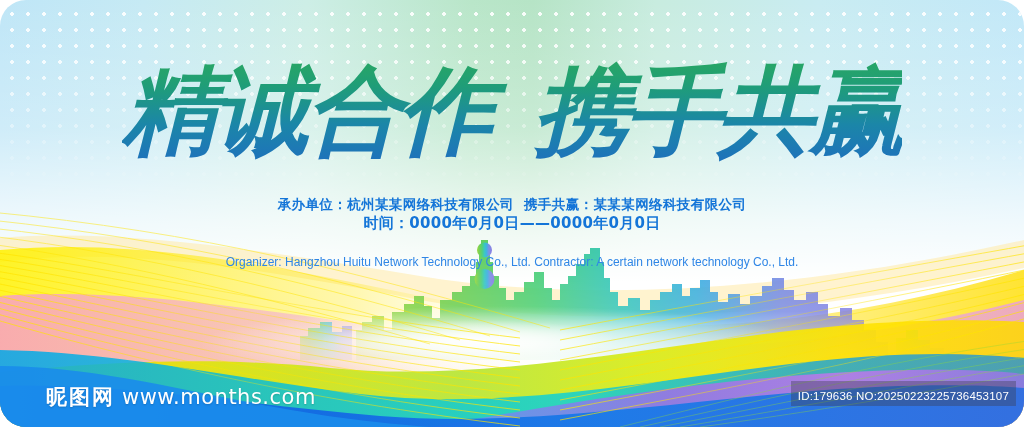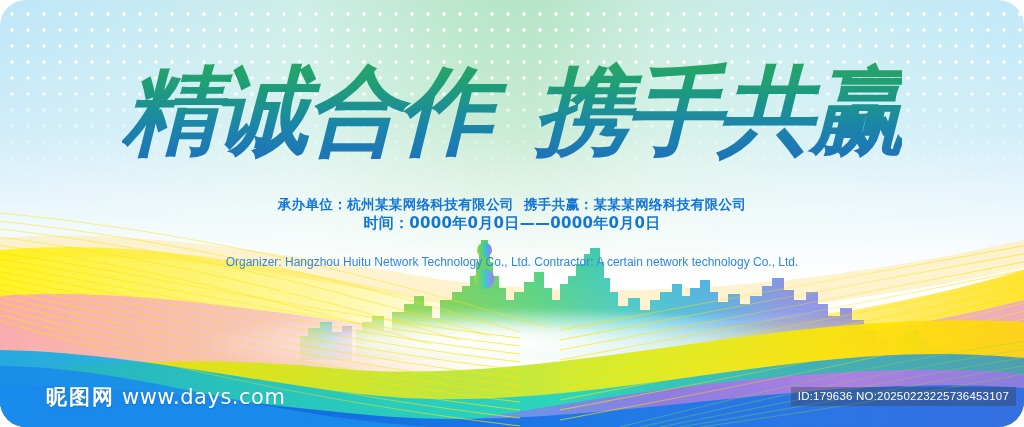--- a/index.html
+++ b/index.html
@@ -98,21 +98,21 @@
   .wm-left .wm-cn { font-size:21px; font-weight:bold; letter-spacing:2px; font-family:"DejaVu Sans", sans-serif; }
   .wm-left .wm-url { font-size:21px; letter-spacing:.5px; font-family:"DejaVu Sans", sans-serif; }
 
   .wm-right {
     position:absolute; right:8px; bottom:21px;
     background:rgba(60,60,75,0.38);
     color:#ffffff;
     font-family:"Liberation Sans", sans-serif;
     font-size:11.5px;
     letter-spacing:.2px;
-    padding:3px 7px 4px;
+    padding:9px 7px 4px;
     white-space:nowrap;
   }
 </style>
 </head>
 <body>
 
 <div id="poster">
 
   <div class="sky"></div>
   <div class="dots-top"></div>
@@ -329,17 +329,17 @@
   <div class="info">
     <div class="cn-line1">
       <span>承办单位：</span><span>杭州某某网络科技有限公司</span><span class="gap"></span><span>携手共赢：</span><span>某某某网络科技有限公司</span>
     </div>
     <div class="cn-line2">时间：0000年0月0日——0000年0月0日</div>
     <div class="en-line1">Organizer: Hangzhou Huitu Network Technology Co., Ltd. Contractor: A certain network technology Co., Ltd.</div>
   </div>
 
   <div class="wm-left">
     <span class="wm-cn">昵图网</span>
-    <span class="wm-url">www.days.com</span>
+    <span class="wm-url">www.months.com</span>
   </div>
   <div class="wm-right">ID:179636 NO:20250223225736453107</div>
 
 </div>
 
 </body></html>

